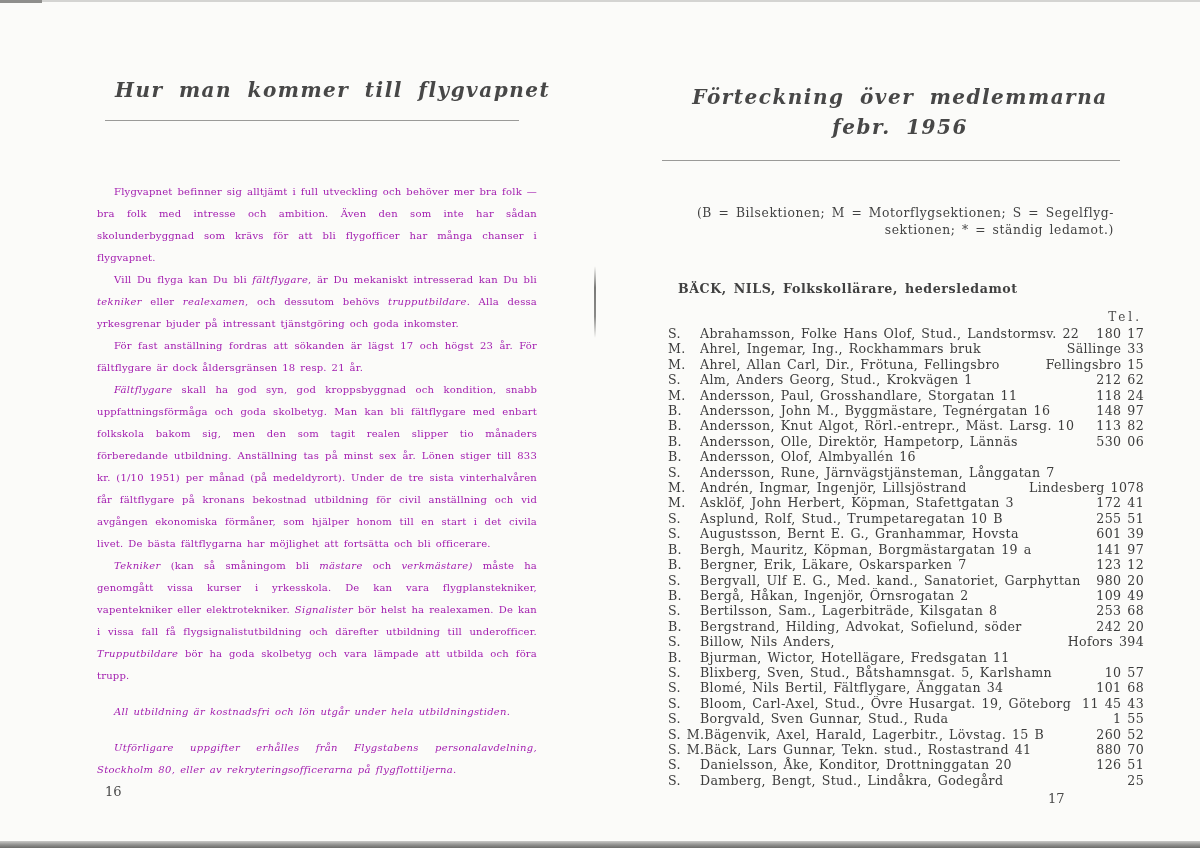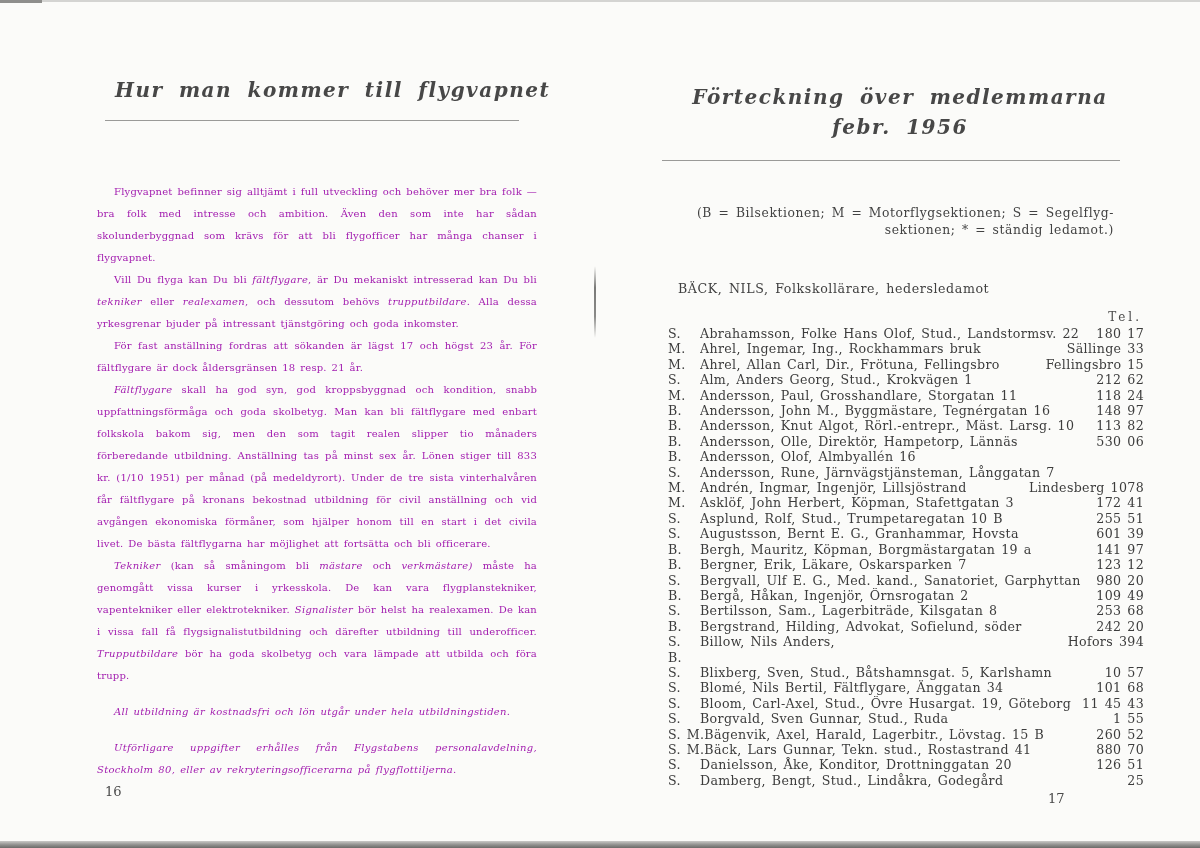--- a/index.html
+++ b/index.html
@@ -35,21 +35,21 @@
 
   
   .page-right{position:absolute;left:656px;top:64px;width:488px;}
   .page-title-2{line-height:30px;}
   .page-right .title-rule{margin:10px 24px 0 6px;}
   .legend{
     margin-top:44px;text-align:right;font-size:12.3px;line-height:17px;
     letter-spacing:0.6px;word-spacing:2px;color:#424242;padding:0 30px;
   }
   .honorary{margin-top:42px;padding-left:22px;font-size:12.6px;letter-spacing:0.6px;
-    word-spacing:2px;color:#404040;}
+    word-spacing:2px;color:#404040;font-weight:bold;}
   .tel-header{margin-top:14px;text-align:right;font-size:12px;letter-spacing:3px;
     padding-right:2px;color:#4a4a4a;}
   .members{margin-top:2px;font-size:12.6px;line-height:15.4px;letter-spacing:0.35px;
     word-spacing:1.5px;color:#3c3c3c;}
   .member-row{display:flex;align-items:baseline;}
   .member-section{flex:0 0 44px;padding-left:12px;box-sizing:border-box;white-space:nowrap;}
   .member-name{flex:1 1 auto;white-space:nowrap;overflow:hidden;}
   .member-tel{flex:0 0 auto;white-space:nowrap;padding-left:10px;text-align:right;}
   .pagenum-right{left:392px;top:727px;}
 </style>
@@ -188,20 +188,21 @@
         <span class="member-name">Bergstrand, Hilding, Advokat, Sofielund, söder</span>
         <span class="member-tel">242 20</span>
       </div>
       <div class="member-row">
         <span class="member-section">S.</span>
         <span class="member-name">Billow, Nils Anders,</span>
         <span class="member-tel">Hofors 394</span>
       </div>
       <div class="member-row">
         <span class="member-section">B.</span>
+        <span class="member-name">Bjurman, Wictor, Hotellägare, Fredsgatan 11</span>
         <span class="member-tel"></span>
       </div>
       <div class="member-row">
         <span class="member-section">S.</span>
         <span class="member-name">Blixberg, Sven, Stud., Båtshamnsgat. 5, Karlshamn</span>
         <span class="member-tel">10 57</span>
       </div>
       <div class="member-row">
         <span class="member-section">S.</span>
         <span class="member-name">Blomé, Nils Bertil, Fältflygare, Änggatan 34</span>

